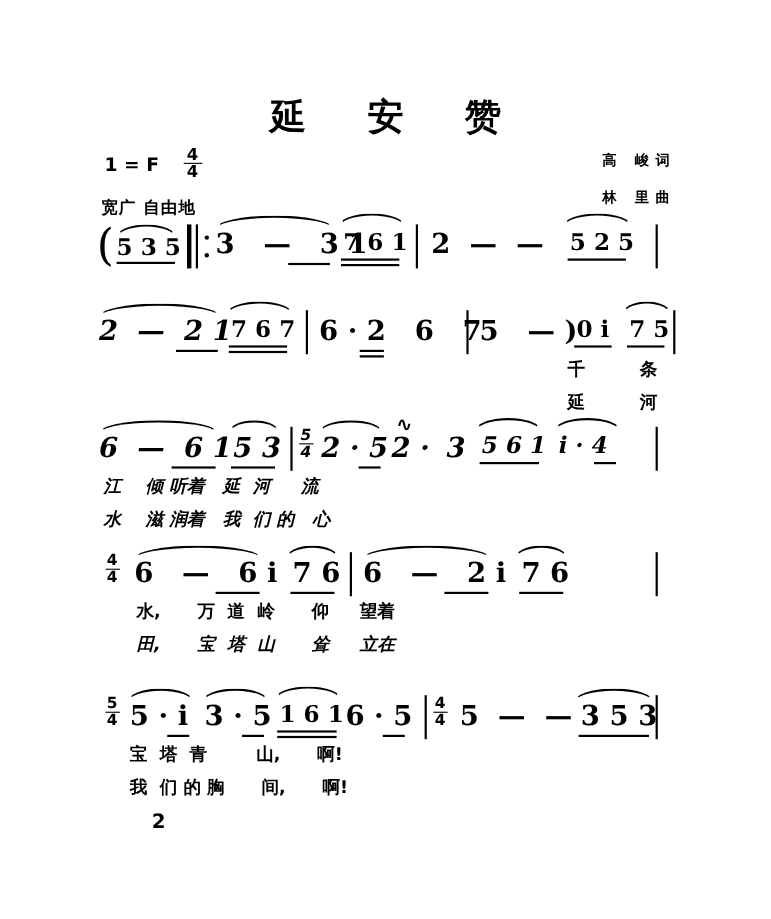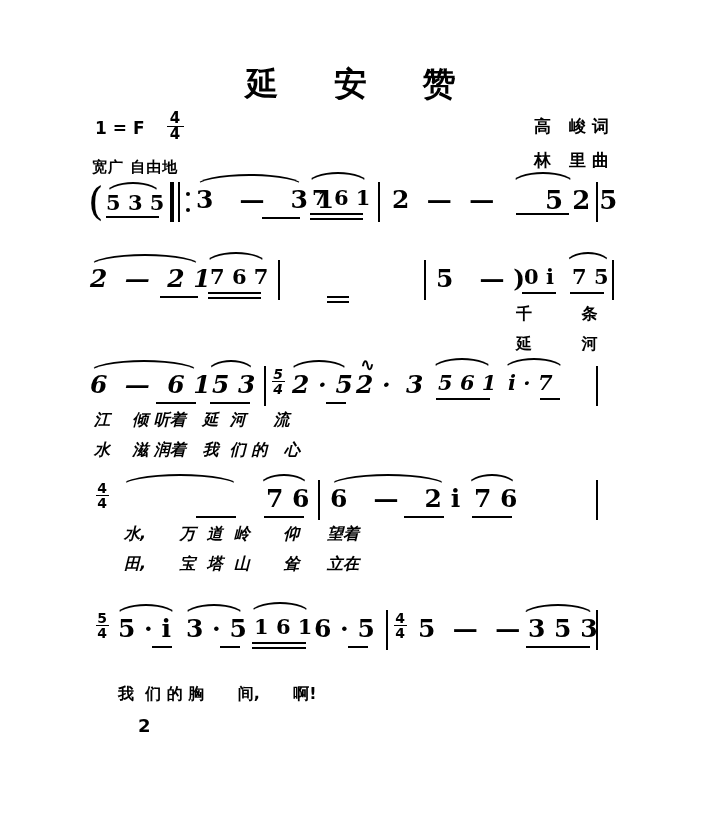--- a/index.html
+++ b/index.html
@@ -12,20 +12,21 @@
     background: #ffffff;
     font-family: "DejaVu Sans", sans-serif;
     color: #000000;
     position: relative;
     overflow: hidden;
   }
   .sheet {
     position: relative;
     width: 701px;
     height: 622px;
+    margin-top: 22px;
   }
 
   
   .title {
     position: absolute;
     top: 62px;
     left: 0;
     width: 701px;
     text-align: center;
     font-size: 33px;
@@ -69,21 +70,21 @@
     top: 158px;
     font-size: 15px;
     font-weight: bold;
     letter-spacing: 1px;
   }
 
   
   .credit {
     position: absolute;
     right: 86px;
-    font-size: 17px;
+    font-size: 13px;
     font-weight: bold;
     letter-spacing: 6px;
     text-align: center;
   }
   .credit.c1 { top: 115px; }
   .credit.c2 { top: 149px; }
 
   
   .stave {
     position: absolute;
@@ -204,38 +205,39 @@
     <div class="slur" style="left:196px; top:-6px; width:105px;"></div>
 
     <div class="notes" style="left:312px; top:5px; font-size:21px;">7 6 1</div>
     <div class="underline1" style="left:310px; top:33px; width:53px;"></div>
     <div class="underline2" style="left:310px; top:38px; width:53px;"></div>
     <div class="slur" style="left:308px; top:-8px; width:58px;"></div>
 
     <div class="vline" style="left:378px; top:2px; height:40px;"></div>
 
     <div class="notes" style="left:392px; top:5px;">2  —  —</div>
-    <div class="notes" style="left:545px; top:5px; font-size:26px;">5 2 5</div>
+    <div class="notes" style="left:518px; top:5px; font-size:21px;">5 2 5</div>
     <div class="underline1" style="left:516px; top:33px; width:53px;"></div>
     <div class="slur" style="left:512px; top:-8px; width:60px;"></div>
     <div class="vline" style="left:596px; top:2px; height:40px;"></div>
   </div>
 
   <div class="stave" style="top:252px;">
     <div class="notes" style="left:90px; top:12px;font-style:italic;">2  —  2 1</div>
     <div class="underline1" style="left:160px; top:44px; width:38px;"></div>
     <div class="slur" style="left:90px; top:2px; width:108px;"></div>
 
     <div class="notes" style="left:210px; top:12px; font-size:21px;">7 6 7</div>
     <div class="underline1" style="left:208px; top:40px; width:53px;"></div>
     <div class="underline2" style="left:208px; top:45px; width:53px;"></div>
     <div class="slur" style="left:206px; top:0px; width:58px;"></div>
 
     <div class="vline" style="left:278px; top:8px; height:40px;"></div>
 
+    <div class="notes" style="left:290px; top:12px;">6 · 2   6   7</div>
     <div class="underline1" style="left:327px; top:44px; width:22px;"></div>
     <div class="underline2" style="left:327px; top:49px; width:22px;"></div>
 
     <div class="vline" style="left:424px; top:8px; height:40px;"></div>
 
     <div class="notes" style="left:436px; top:12px;">5   — )</div>
     <div class="notes" style="left:524px; top:12px; font-size:21px;">0 i</div>
     <div class="underline1" style="left:522px; top:40px; width:34px;"></div>
     <div class="notes" style="left:572px; top:12px; font-size:21px;">7 5</div>
     <div class="underline1" style="left:570px; top:40px; width:34px;"></div>
@@ -266,56 +268,57 @@
     <div class="slur" style="left:290px; top:2px; width:56px;"></div>
 
     <div class="wavy" style="left:360px; top:-4px;">∿</div>
     <div class="notes" style="left:356px; top:12px;">2 ·</div>
     <div class="notes" style="left:406px; top:12px;">3</div>
 
     <div class="notes" style="left:438px; top:12px; font-size:21px;">5 6 1</div>
     <div class="underline1" style="left:436px; top:40px; width:54px;"></div>
     <div class="slur" style="left:432px; top:0px; width:58px;"></div>
 
-    <div class="notes" style="left:508px; top:12px; font-size:21px;">i · 7</div>
+    <div class="notes" style="left:508px; top:12px; font-size:21px;">i · 4</div>
     <div class="underline1" style="left:540px; top:40px; width:20px;"></div>
     <div class="slur" style="left:504px; top:0px; width:58px;"></div>
 
     <div class="vline" style="left:596px; top:8px; height:40px;"></div>
 
     <div class="lyr" style="left:94px; top:52px; letter-spacing:0;">江    倾 听着   延  河     流</div>
     <div class="lyr" style="left:94px; top:82px; letter-spacing:0;">水    滋 润着   我  们 的   心</div>
   </div>
 
   <div class="stave" style="top:472px; height:110px;">
 
     <div class="mtime" style="left:92px; top:10px;">
       <span>4</span><span class="bar"></span><span>4</span>
     </div>
 
+    <div class="notes" style="left:122px; top:12px;">6   —   6 i</div>
     <div class="underline1" style="left:196px; top:44px; width:40px;"></div>
     <div class="slur" style="left:122px; top:2px; width:114px;"></div>
 
     <div class="notes" style="left:266px; top:12px;">7 6</div>
     <div class="underline1" style="left:264px; top:44px; width:40px;"></div>
     <div class="slur" style="left:260px; top:2px; width:46px;"></div>
 
     <div class="vline" style="left:318px; top:8px; height:40px;"></div>
 
     <div class="notes" style="left:330px; top:12px;">6   —   2 i</div>
     <div class="underline1" style="left:404px; top:44px; width:40px;"></div>
     <div class="slur" style="left:330px; top:2px; width:114px;"></div>
 
     <div class="notes" style="left:474px; top:12px;">7 6</div>
     <div class="underline1" style="left:472px; top:44px; width:40px;"></div>
     <div class="slur" style="left:468px; top:2px; width:46px;"></div>
 
     <div class="vline" style="left:596px; top:8px; height:40px;"></div>
 
-    <div class="lyr" style="left:124px; top:52px;font-style:italic;">水,      万  道  岭      仰     望着</div>
+    <div class="lyr" style="left:124px; top:52px;">水,      万  道  岭      仰     望着</div>
     <div class="lyr" style="left:124px; top:82px;font-style:italic;">田,      宝  塔  山      耸     立在</div>
   </div>
 
   <div class="stave" style="top:602px; height:110px;">
 
     <div class="mtime" style="left:92px; top:10px;">
       <span>5</span><span class="bar"></span><span>4</span>
     </div>
 
     <div class="notes" style="left:118px; top:12px;">5 · i</div>
@@ -340,18 +343,19 @@
       <span>4</span><span class="bar"></span><span>4</span>
     </div>
 
     <div class="notes" style="left:418px; top:12px;">5  —  —</div>
     <div class="notes" style="left:528px; top:12px;">3 5 3</div>
     <div class="underline1" style="left:526px; top:44px; width:64px;"></div>
     <div class="slur" style="left:522px; top:2px; width:70px;"></div>
 
     <div class="vline" style="left:596px; top:8px; height:40px;"></div>
 
+    <div class="lyr" style="left:118px; top:52px;">宝  塔  青        山,      啊!</div>
     <div class="lyr" style="left:118px; top:82px;">我  们 的 胸      间,      啊!</div>
   </div>
 
   <div class="pagenum">2</div>
 
 </div>
 
 </body></html>

